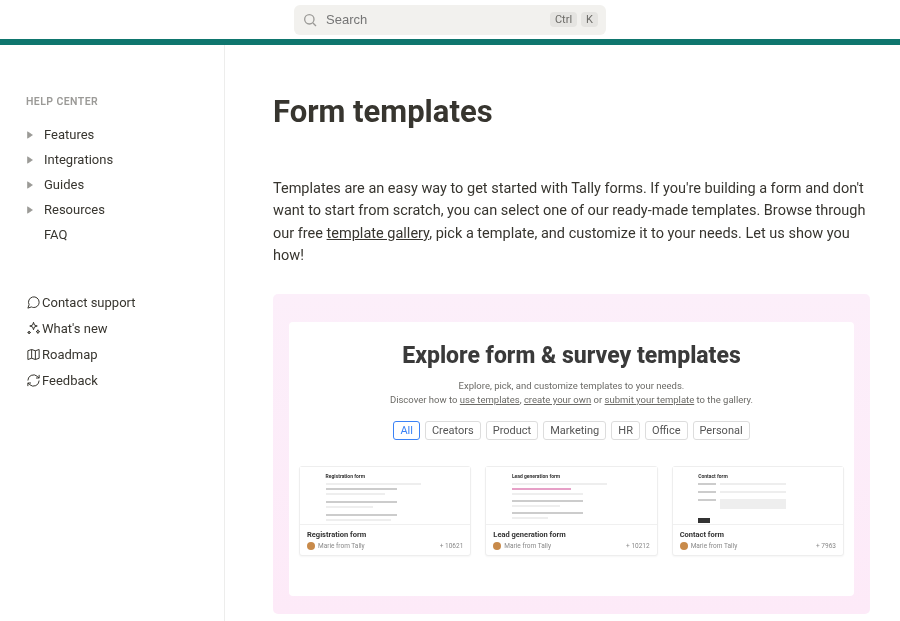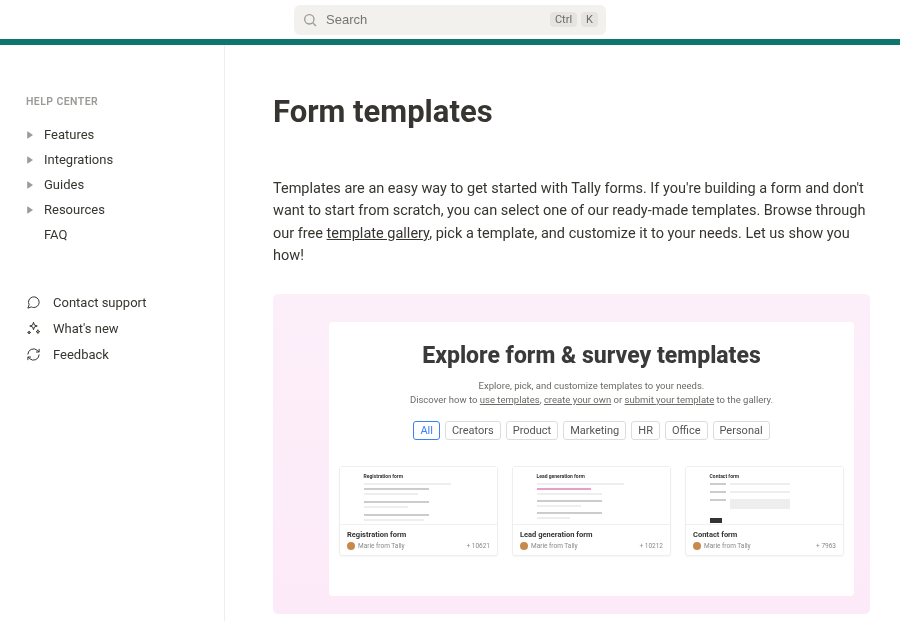--- a/index.html
+++ b/index.html
@@ -84,21 +84,21 @@
     fill: #9b9a97;
   }
   .nav-item.no-chevron { padding-left: 18px; }
   .secondary-list {
     list-style: none;
     margin-top: 42px;
   }
   .sec-item {
     display: flex;
     align-items: center;
-    gap: 12px;
+    gap: 1px;
     height: 26px;
     cursor: pointer;
   }
   .sec-item .icon {
     width: 15px;
     height: 15px;
     stroke: #37352f;
     fill: none;
     stroke-width: 1.6;
   }
@@ -127,21 +127,20 @@
     height: 320px;
   }
   .hero-inner {
     background: #fff;
     border-radius: 4px;
     height: 100%;
     padding: 20px 10px 10px 10px;
     display: flex;
     flex-direction: column;
     align-items: center;
-    margin-left: 40px;
   }
   .hero-title {
     font-size: 23px;
     font-weight: 800;
     color: #3a3a3a;
     margin-bottom: 10px;
   }
   .hero-sub {
     font-size: 9.5px;
     color: #6b6a66;
@@ -279,20 +278,28 @@
         <svg class="icon" viewBox="0 0 24 24">
             <path d="M21 11.5a8.38 8.38 0 0 1-8.5 8.5 8.5 8.5 0 0 1-3.9-.95L3 21l1.95-5.6A8.5 8.5 0 1 1 21 11.5z"></path>
           </svg>
         <span>Contact support</span>
       </li>
       <li class="sec-item">
         <svg class="icon" viewBox="0 0 24 24">
             <path d="M12 2l1.5 4.5L18 8l-4.5 1.5L12 14l-1.5-4.5L6 8l4.5-1.5L12 2zM19 14l.8 2.2L22 17l-2.2.8L19 20l-.8-2.2L16 17l2.2-.8L19 14zM5 16l.6 1.8L7.4 18.4 5.6 19 5 20.8 4.4 19 2.6 18.4 4.4 17.8 5 16z"></path>
           </svg>
         <span>What's new</span>
+      </li>
+      <li class="sec-item">
+        <svg class="icon" viewBox="0 0 24 24">
+            <polygon points="3,6 9,4 15,6 21,4 21,18 15,20 9,18 3,20"></polygon>
+            <line x1="9" y1="4" x2="9" y2="18"></line>
+            <line x1="15" y1="6" x2="15" y2="20"></line>
+          </svg>
+        <span>Roadmap</span>
       </li>
       <li class="sec-item">
         <svg class="icon" viewBox="0 0 24 24">
             <path d="M3 12a9 9 0 0 1 15-6.7L21 8"></path>
             <path d="M21 12a9 9 0 0 1-15 6.7L3 16"></path>
             <polyline points="21,3 21,8 16,8"></polyline>
             <polyline points="3,21 3,16 8,16"></polyline>
           </svg>
         <span>Feedback</span>
       </li>

